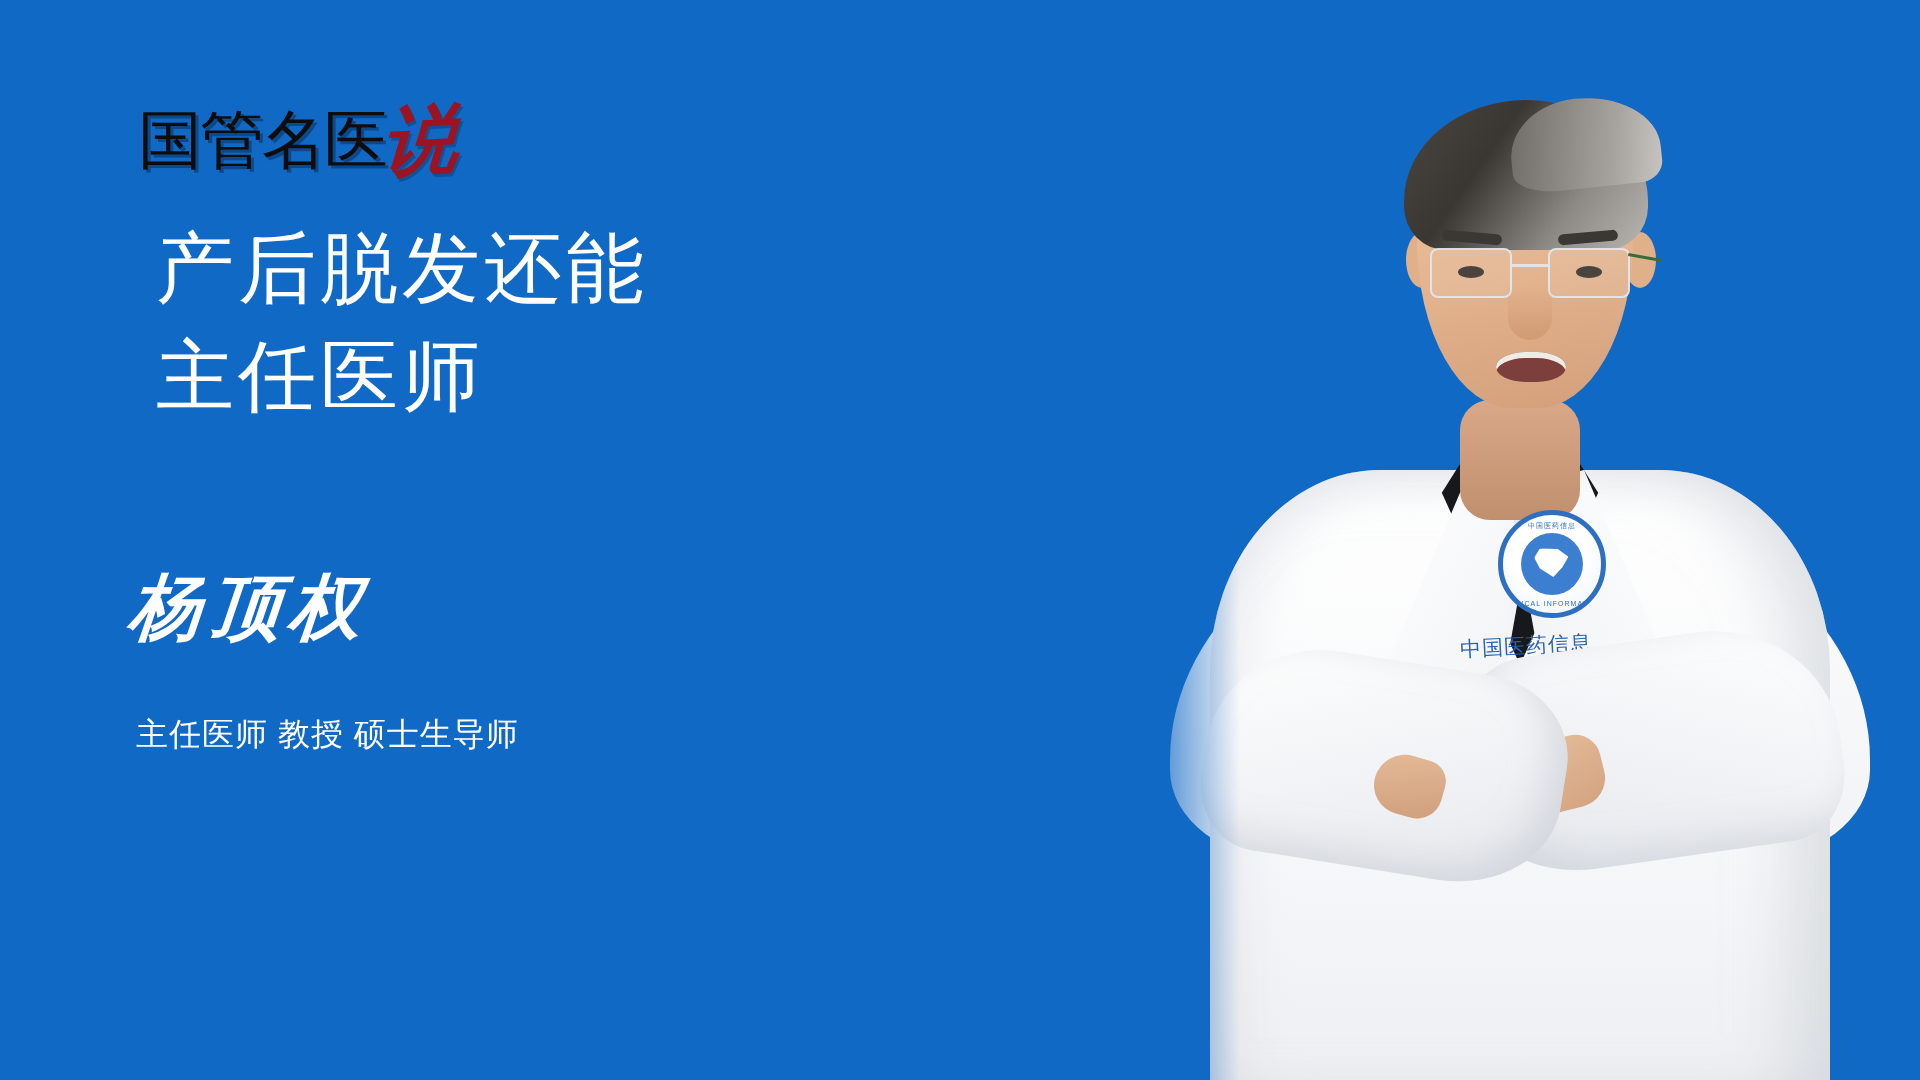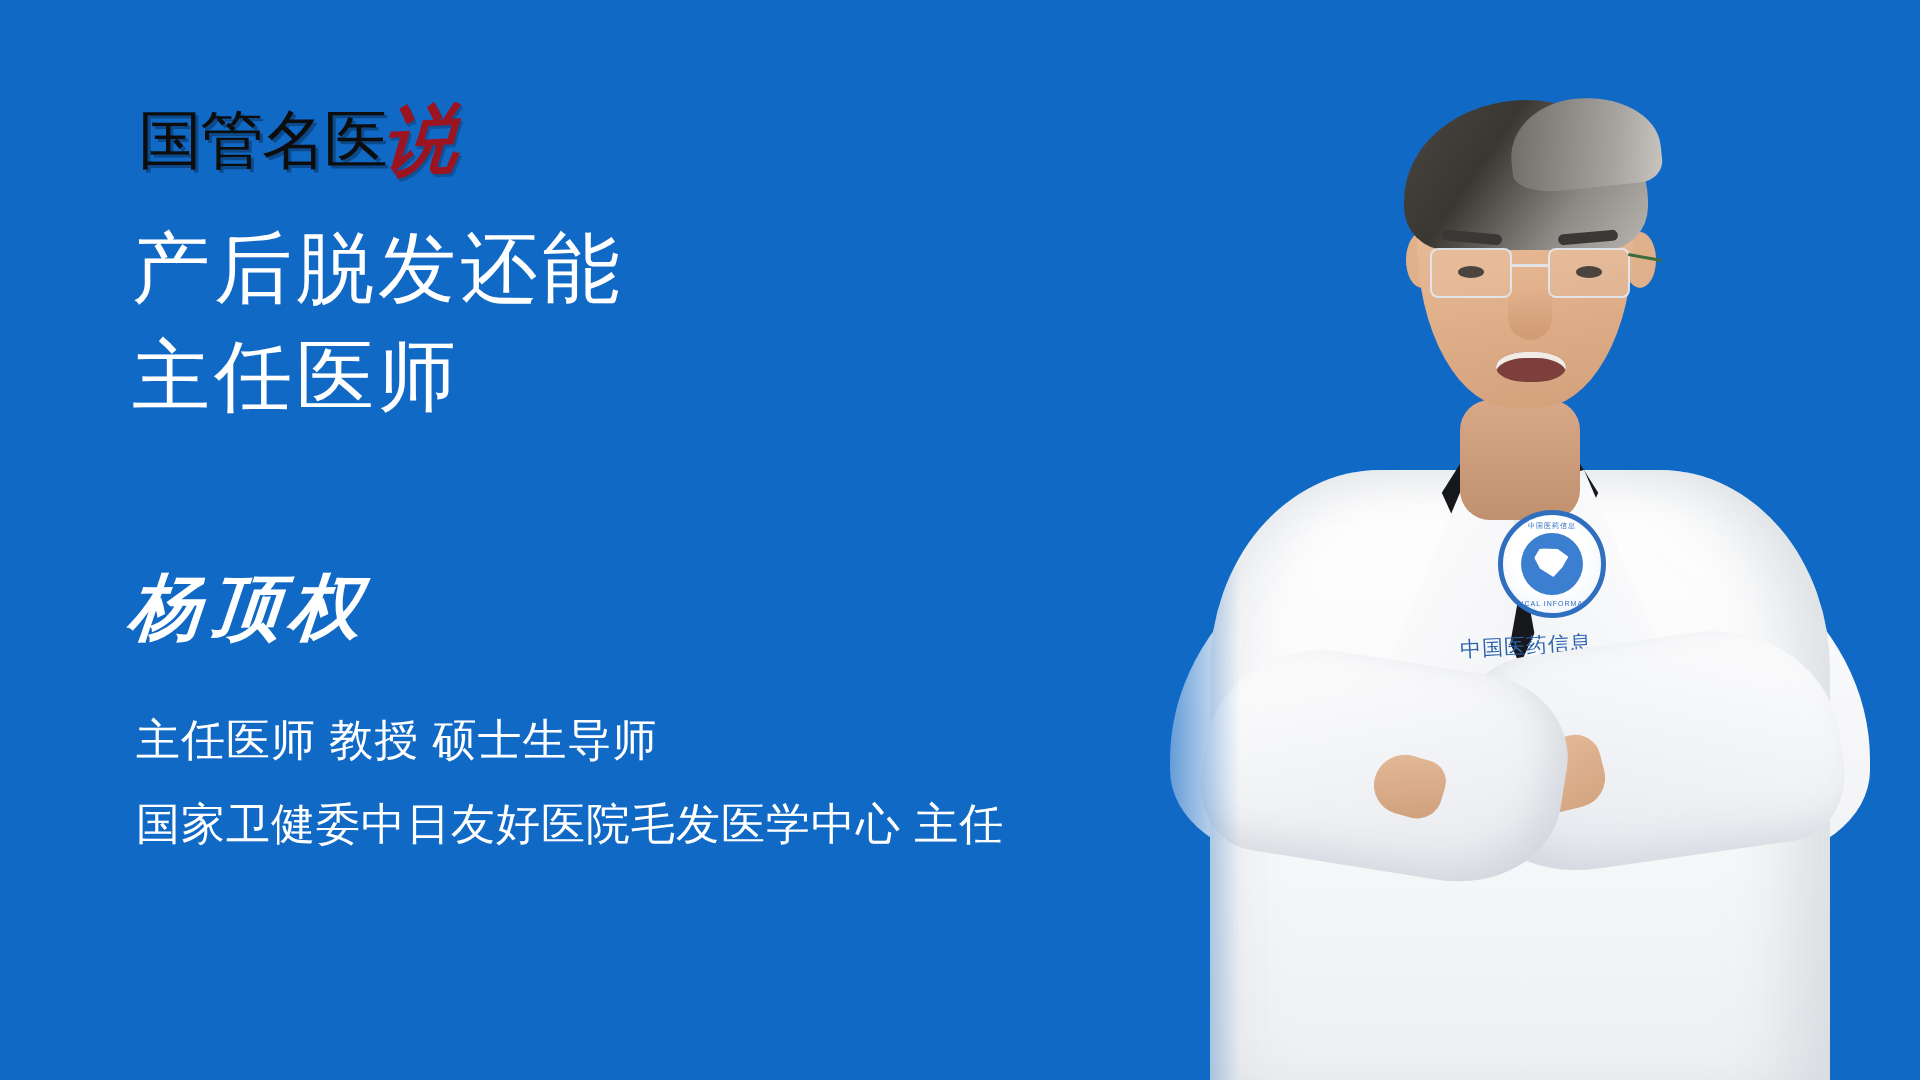--- a/index.html
+++ b/index.html
@@ -53,20 +53,21 @@
     position:absolute;
     left:132px; top:215px;
     color:#ffffff;
   }
   #headline .hl-line {
     font-size:78px;
     font-weight:300;
     line-height:1.38;
     letter-spacing:4px;
     white-space:nowrap;
+    margin-left:24px;
   }
 
   
   #doctor-name {
     position:absolute;
     left:126px; top:572px;
     color:#ffffff;
     font-family:"Liberation Serif","DejaVu Serif",serif;
     font-size:72px;
     font-weight:700;
@@ -78,21 +79,21 @@
     transform-origin:left bottom;
   }
 
   
   #credentials {
     position:absolute;
     left:136px; top:718px;
     color:#ffffff;
   }
   #credentials .cred-line {
-    font-size:44px;
+    font-size:32px;
     font-weight:400;
     line-height:1;
     letter-spacing:1px;
     white-space:nowrap;
     margin-bottom:40px;
   }
   #credentials .cred-line:last-child { margin-bottom:0; }
 
   
   #portrait {
@@ -347,21 +348,20 @@
 
   <div id="headline">
     <div class="hl-line">产后脱发还能</div>
     <div class="hl-line">主任医师</div>
   </div>
 
   <div id="doctor-name">杨顶权</div>
 
   <div id="credentials">
     <div class="cred-line">主任医师  教授  硕士生导师</div>
-    <div class="cred-line">国家卫健委中日友好医院毛发医学中心  主任</div>
   </div>
 
   <div id="portrait">
     <div class="coat-shoulders"></div>
     <div class="coat"></div>
     <div class="shirt"></div>
     <div class="lapel-l"></div>
     <div class="lapel-r"></div>
     <div class="neck"></div>
     <div class="ear-l"></div>

